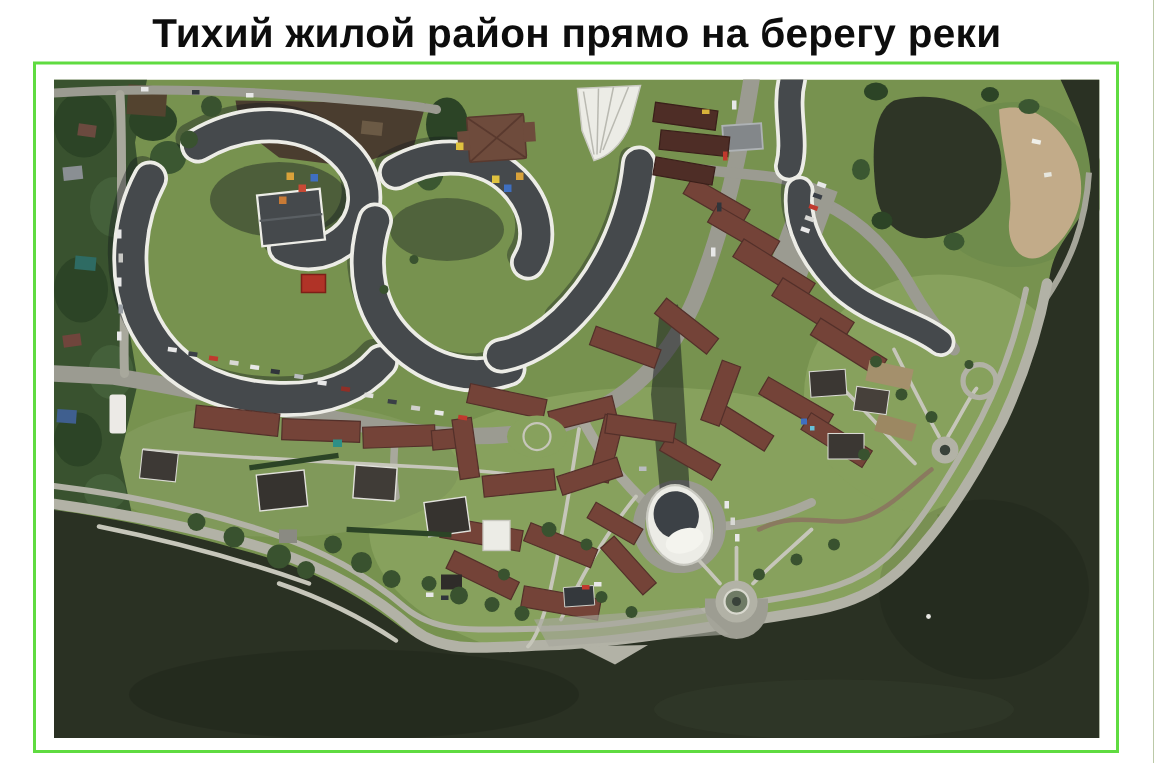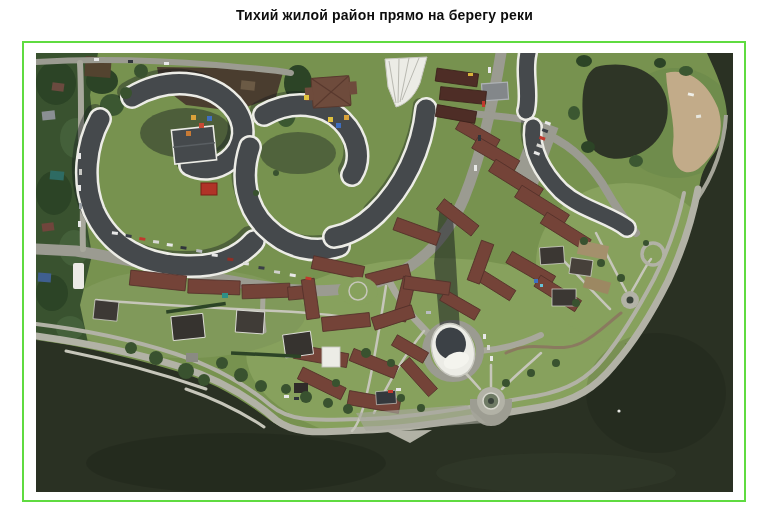--- a/index.html
+++ b/index.html
@@ -3,21 +3,21 @@
 <meta charset="utf-8">
 <style>
   html,body{margin:0;padding:0;}
   body{
     width:769px;height:517px;overflow:hidden;background:#ffffff;
     font-family:"Liberation Sans","DejaVu Sans",sans-serif;
     position:relative;
   }
   .page-title{
     margin:0;padding-top:7px;width:769px;
-    text-align:center;font-size:14px;font-weight:700;color:#0d0d0d;
+    text-align:center;font-size:27px;font-weight:700;color:#0d0d0d;
     letter-spacing:0.2px;
   }
   .photo-frame{
     position:absolute;left:22px;top:41px;width:724px;height:461px;
     box-sizing:border-box;border:2px solid #5fdb40;background:#ffffff;
   }
   .photo{
     position:absolute;left:36px;top:53px;width:697px;height:439px;
     display:block;
   }

